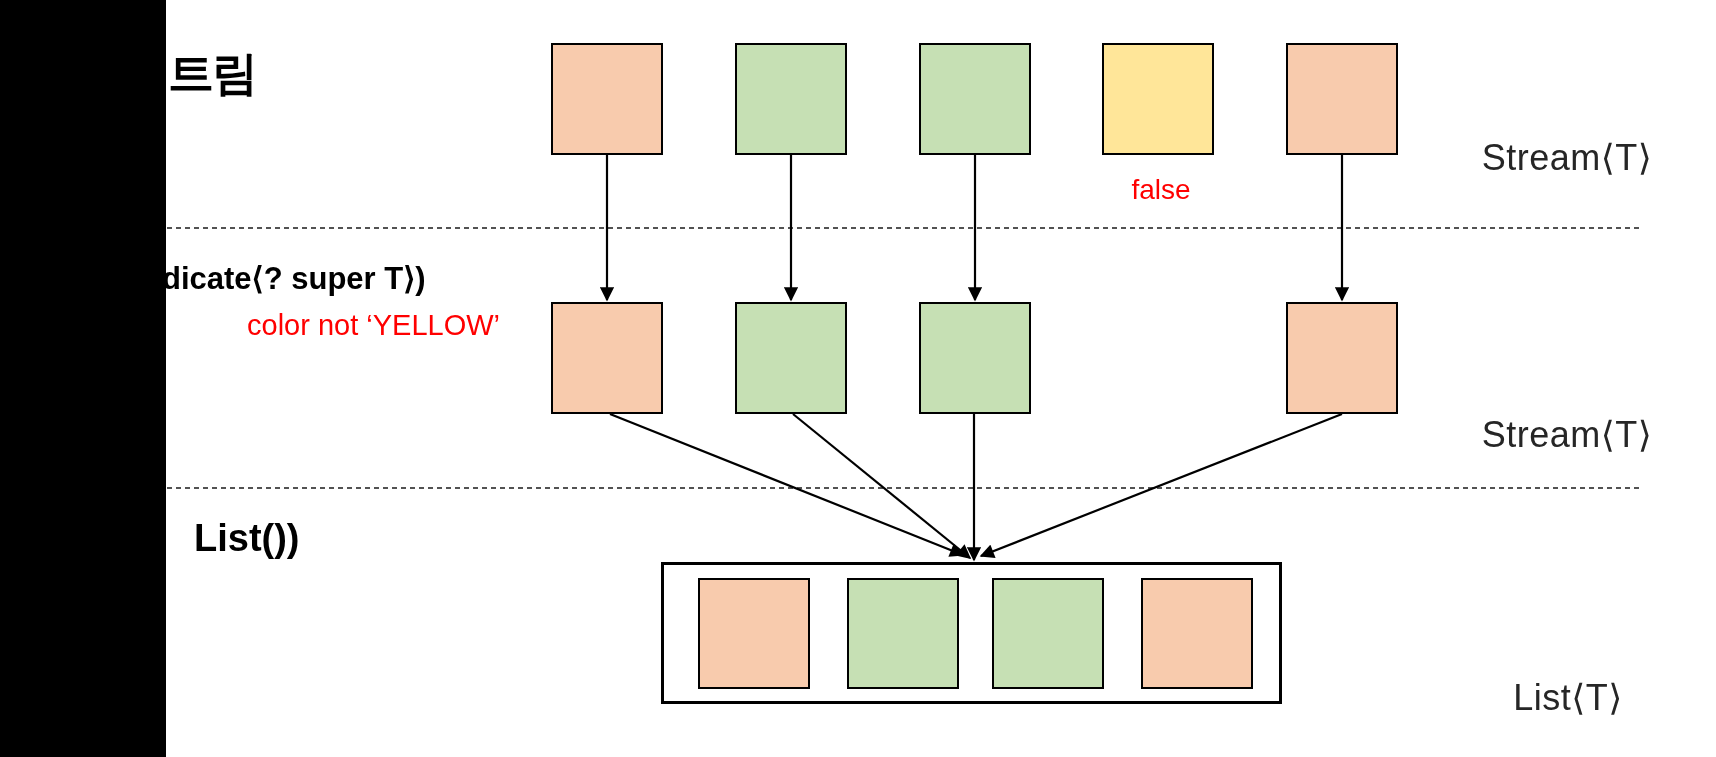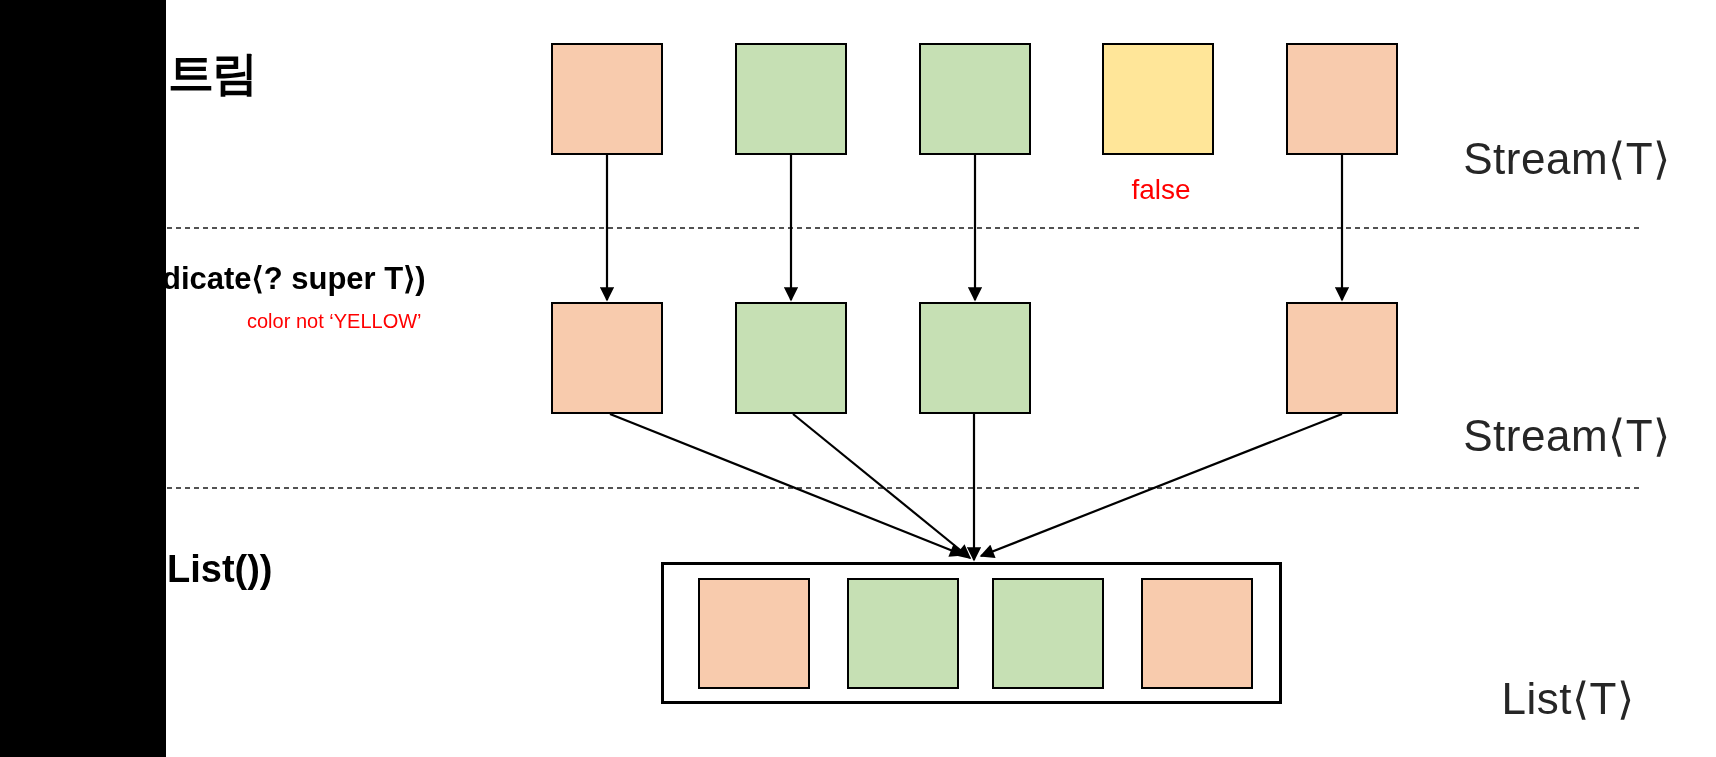--- a/index.html
+++ b/index.html
@@ -5,25 +5,25 @@
   html,body{margin:0;padding:0;background:#fff;}
   .canvas{
     position:relative;width:1716px;height:757px;overflow:hidden;
     background:#fff;font-family:"Liberation Sans",sans-serif;
   }
   .overlay{position:absolute;left:0;top:0;width:1716px;height:757px;z-index:2;}
   .black-bar{position:absolute;left:0;top:0;width:166px;height:757px;background:#000;z-index:5;}
   .txt{position:absolute;line-height:1;white-space:nowrap;z-index:3;color:#000;}
   .kr{left:160px;top:50px;font-size:46px;font-weight:700;letter-spacing:-2px;margin-left:8px;}
   .pred{left:162px;top:263px;font-size:31px;font-weight:600;}
-  .collect{left:167px;top:550px;font-size:38px;font-weight:600;}
+  .collect{left:167px;top:519px;font-size:38px;font-weight:600;padding-left:27px;}
   .red-note{position:absolute;line-height:1;white-space:nowrap;z-index:3;color:var(--red,#f00);}
   .false-note{left:1161px;top:176px;transform:translateX(-50%);font-size:28px;}
-  .cond-note{left:247px;top:311px;font-size:20px;}
-  .stage{position:absolute;transform:translate(-50%,-50%);font-size:44px;font-weight:400;
+  .cond-note{left:247px;top:311px;font-size:29px;}
+  .stage{position:absolute;transform:translate(-50%,-50%);font-size:36px;font-weight:400;
          color:#262626;letter-spacing:0.5px;z-index:3;white-space:nowrap;}
   .stage.s1{left:1567px;top:158px;}
   .stage.s2{left:1567px;top:435px;}
   .stage.s3{left:1568px;top:698px;}
   .list-box{position:absolute;left:661px;top:562px;width:621px;height:142px;
             border:3px solid #000;box-sizing:border-box;background:transparent;z-index:1;}
   .sq{position:absolute;width:112px;height:112px;border:2px solid #000;
       box-sizing:border-box;z-index:2;}
   .sq.orange{background:var(--orange);}
   .sq.green{background:var(--green);}

